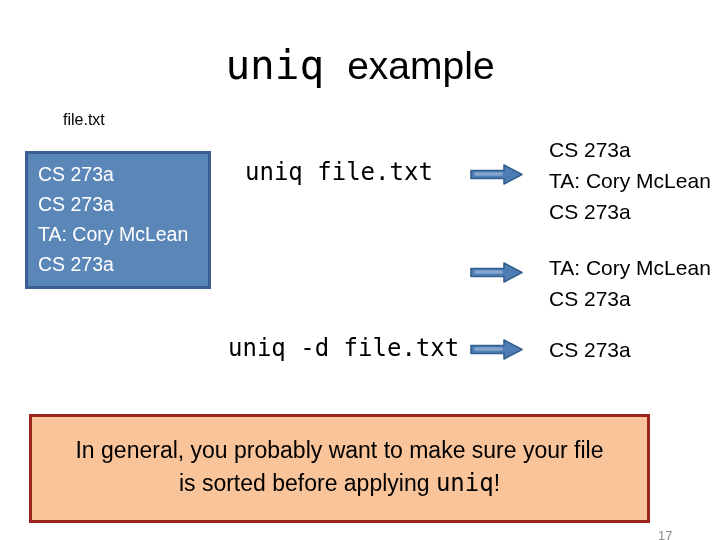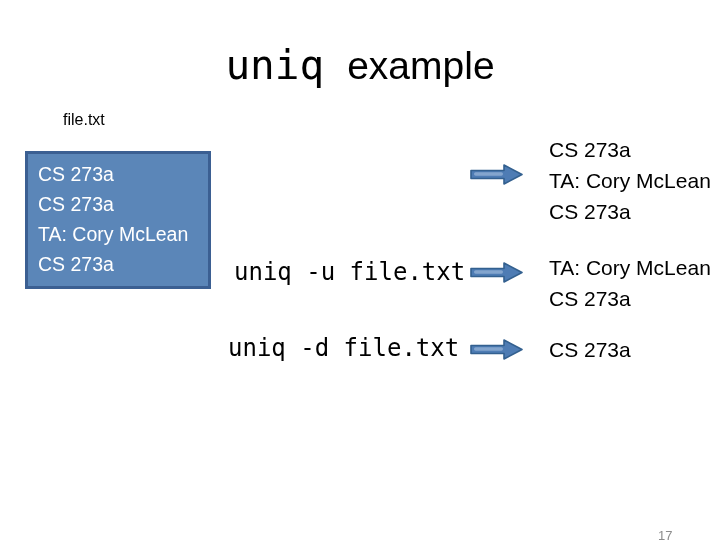--- a/index.html
+++ b/index.html
@@ -101,45 +101,49 @@
 
   <div class="file-label">file.txt</div>
 
   <div class="file-box">
     <div>CS 273a</div>
     <div>CS 273a</div>
     <div>TA: Cory McLean</div>
     <div>CS 273a</div>
   </div>
 
+  <div class="cmd mono cmd-1">uniq file.txt</div>
   <svg class="arrow arrow-1" width="54" height="23" viewBox="0 0 54 23">
     <polygon points="1,7.5 34,7.5 34,2 52,11.5 34,21 34,15.5 1,15.5" fill="var(--arrow-fill)" stroke="var(--arrow-stroke)" stroke-width="1.6" stroke-linejoin="round"></polygon>
     <rect x="4" y="9.3" width="29" height="3.4" rx="1.7" fill="var(--arrow-highlight)" opacity="0.9"></rect>
   </svg>
   <div class="output output-1">
     <div>CS 273a</div>
     <div>TA: Cory McLean</div>
     <div>CS 273a</div>
   </div>
 
-  <div class="cmd mono cmd-2">uniq -u file.txt</div>
   <svg class="arrow arrow-2" width="54" height="23" viewBox="0 0 54 23">
     <polygon points="1,7.5 34,7.5 34,2 52,11.5 34,21 34,15.5 1,15.5" fill="var(--arrow-fill)" stroke="var(--arrow-stroke)" stroke-width="1.6" stroke-linejoin="round"></polygon>
     <rect x="4" y="9.3" width="29" height="3.4" rx="1.7" fill="var(--arrow-highlight)" opacity="0.9"></rect>
   </svg>
   <div class="output output-2">
     <div>TA: Cory McLean</div>
     <div>CS 273a</div>
   </div>
 
   <div class="cmd mono cmd-3">uniq -d file.txt</div>
   <svg class="arrow arrow-3" width="54" height="23" viewBox="0 0 54 23">
     <polygon points="1,7.5 34,7.5 34,2 52,11.5 34,21 34,15.5 1,15.5" fill="var(--arrow-fill)" stroke="var(--arrow-stroke)" stroke-width="1.6" stroke-linejoin="round"></polygon>
     <rect x="4" y="9.3" width="29" height="3.4" rx="1.7" fill="var(--arrow-highlight)" opacity="0.9"></rect>
   </svg>
   <div class="output output-3">
     <div>CS 273a</div>
   </div>
 
+  <div class="note">
+    <div>In general, you probably want to make sure your file</div>
+    <div><span>is sorted before applying </span><span class="note-code">uniq</span><span>!</span></div>
+  </div>
 
   <div class="page-number">17</div>
 
 </div>
 
 </body></html>

